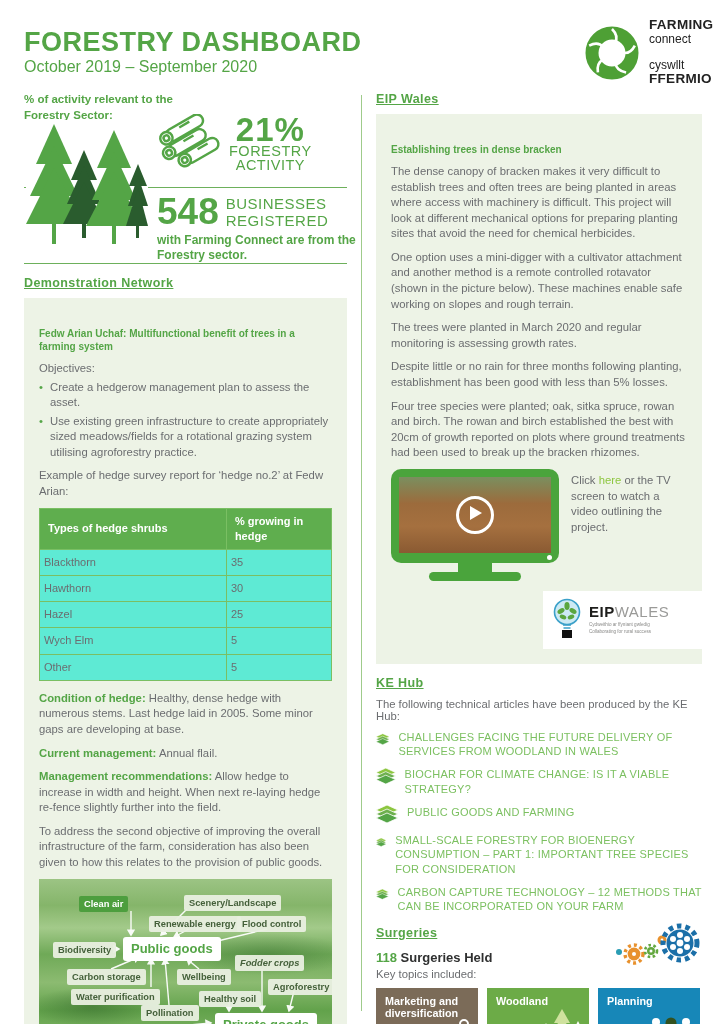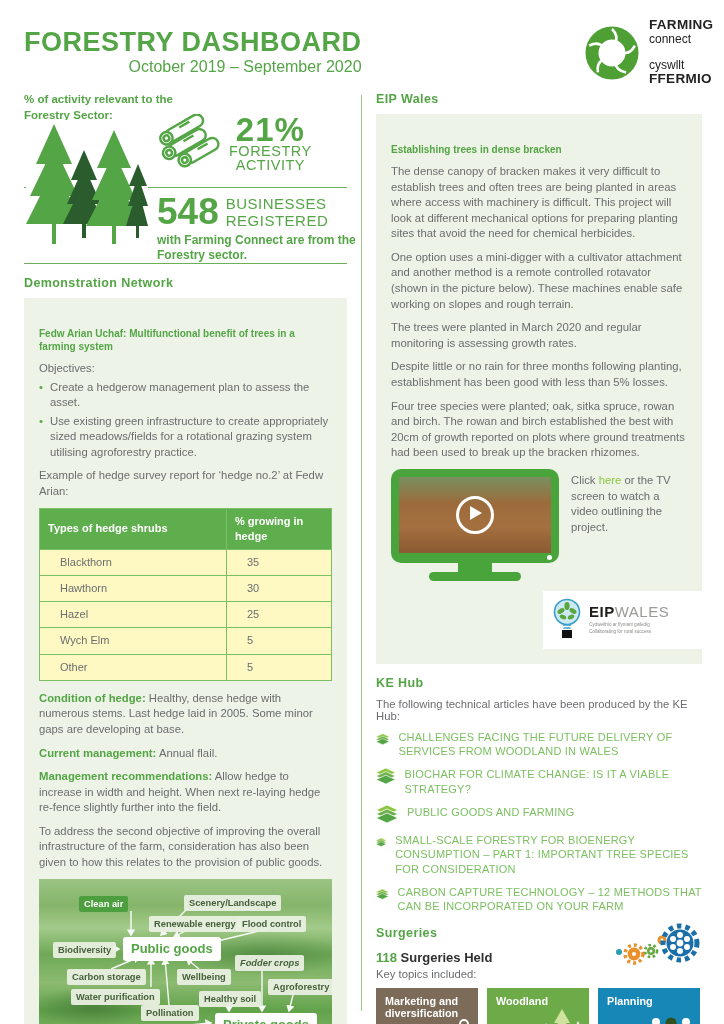--- a/index.html
+++ b/index.html
@@ -1,21 +1,21 @@
 <!DOCTYPE html>
 <html><head>
 <meta charset="utf-8">
 <style>
   html,body{margin:0;padding:0;background:#fff;}
   #page{position:relative;width:724px;height:1024px;background:#fff;overflow:hidden;
         font-family:"Liberation Sans",sans-serif;color:#6b6d70;}
   
   #header{position:absolute;left:24px;top:28px;}
   #page-title{font-size:27px;font-weight:bold;color:#54a546;letter-spacing:.5px;line-height:1.05;}
-  #page-subtitle{font-size:16px;color:#54a546;margin-top:2px;text-align:right;}
+  #page-subtitle{font-size:16px;color:#54a546;margin-top:2px;}
   #fc-logo{position:absolute;left:583px;top:18px;display:flex;align-items:center;gap:8px;}
   .fc-text{font-size:12px;color:#222;line-height:1.1;}
   .fc-text b{font-size:13.5px;letter-spacing:.3px;}
   
   #col-left{position:absolute;left:24px;top:92px;width:323px;}
   #col-right{position:absolute;left:376px;top:92px;width:326px;}
   #v-divider{position:absolute;left:361px;top:95px;height:916px;width:1px;background:#9fcb8b;}
   
   #stats{position:relative;height:172px;}
   #stats-intro{font-size:11.5px;font-weight:bold;color:#54a546;width:150px;line-height:1.35;}
@@ -25,33 +25,33 @@
   #stat-line2{bottom:0;}
   #stat-activity{position:absolute;left:133px;top:22px;display:flex;align-items:flex-start;gap:6px;}
   #pct-block{text-align:center;line-height:.95;}
   #pct-value{font-size:33px;font-weight:bold;color:#54a546;letter-spacing:1px;}
   .pct-label{font-size:14.5px;color:#54a546;letter-spacing:.5px;}
   #stat-businesses{position:absolute;left:133px;top:104px;}
   #biz-row{display:flex;align-items:flex-start;gap:7px;}
   #biz-value{font-size:37px;font-weight:bold;color:#54a546;line-height:.85;}
   .biz-label{font-size:15px;color:#54a546;letter-spacing:.5px;line-height:1.1;}
   #biz-note{font-size:12px;font-weight:bold;color:#54a546;margin-top:4px;line-height:1.25;width:200px;}
-  .section-head{font-size:12.5px;font-weight:bold;color:#54a546;letter-spacing:.4px;margin:12px 0 8px 0;}
+  .section-head{font-size:12.5px;font-weight:bold;color:#54a546;letter-spacing:.4px;margin:12px 0 8px 0;text-decoration:underline;}
   
   .panel{background:#edf3e6;padding:13px 15px;font-size:11.3px;line-height:1.38;}
   .panel h3{font-size:10px;font-weight:bold;color:#54a546;margin:16px 0 8px 0;line-height:1.3;}
   .panel p{margin:0 0 8px 0;}
   .blist{margin:0 0 8px 0;padding:0;list-style:none;}
   .blist li{position:relative;padding-left:11px;margin-bottom:3px;}
   .blist li:before{content:"•";position:absolute;left:0;color:#54a546;}
   .lbl{font-weight:bold;color:#54a546;}
   
   table.hedge{border-collapse:collapse;width:100%;margin:4px 0 10px 0;}
   table.hedge th{background:#5fae4e;color:#fff;text-align:left;font-size:11px;padding:5px 8px;border:1px solid #7abf63;}
-  table.hedge td{background:#fef9c3;color:#6b6d70;font-size:11px;padding:5px 20px;border:1px solid #7abf63;}
+  table.hedge td{background:#5eead4;color:#6b6d70;font-size:11px;padding:5px 4px;border:1px solid #7abf63;}
   table.hedge th:last-child,table.hedge td:last-child{width:36%;}
   
   #diagram{position:relative;width:100%;height:188px;margin:4px 0 10px 0;overflow:hidden;
     background:linear-gradient(180deg,#9cc484 0%,#85b56a 14%,#a3ca8a 26%,#6fa957 40%,#8cbb71 55%,#62a24b 70%,#7fb465 85%,#579a42 100%);}
   #diagram:before{content:"";position:absolute;left:0;top:0;right:0;bottom:0;
     background:radial-gradient(ellipse 90px 28px at 18% 68%,rgba(40,90,35,.45),transparent 70%),
                radial-gradient(ellipse 120px 30px at 78% 40%,rgba(45,100,40,.4),transparent 70%),
                radial-gradient(ellipse 140px 26px at 45% 88%,rgba(40,90,35,.35),transparent 70%);}
   .chip{position:absolute;font-size:9.3px;font-weight:bold;padding:2px 5px;border-radius:2px;
         background:rgba(233,239,224,.95);color:#44603a;white-space:nowrap;z-index:3;}

